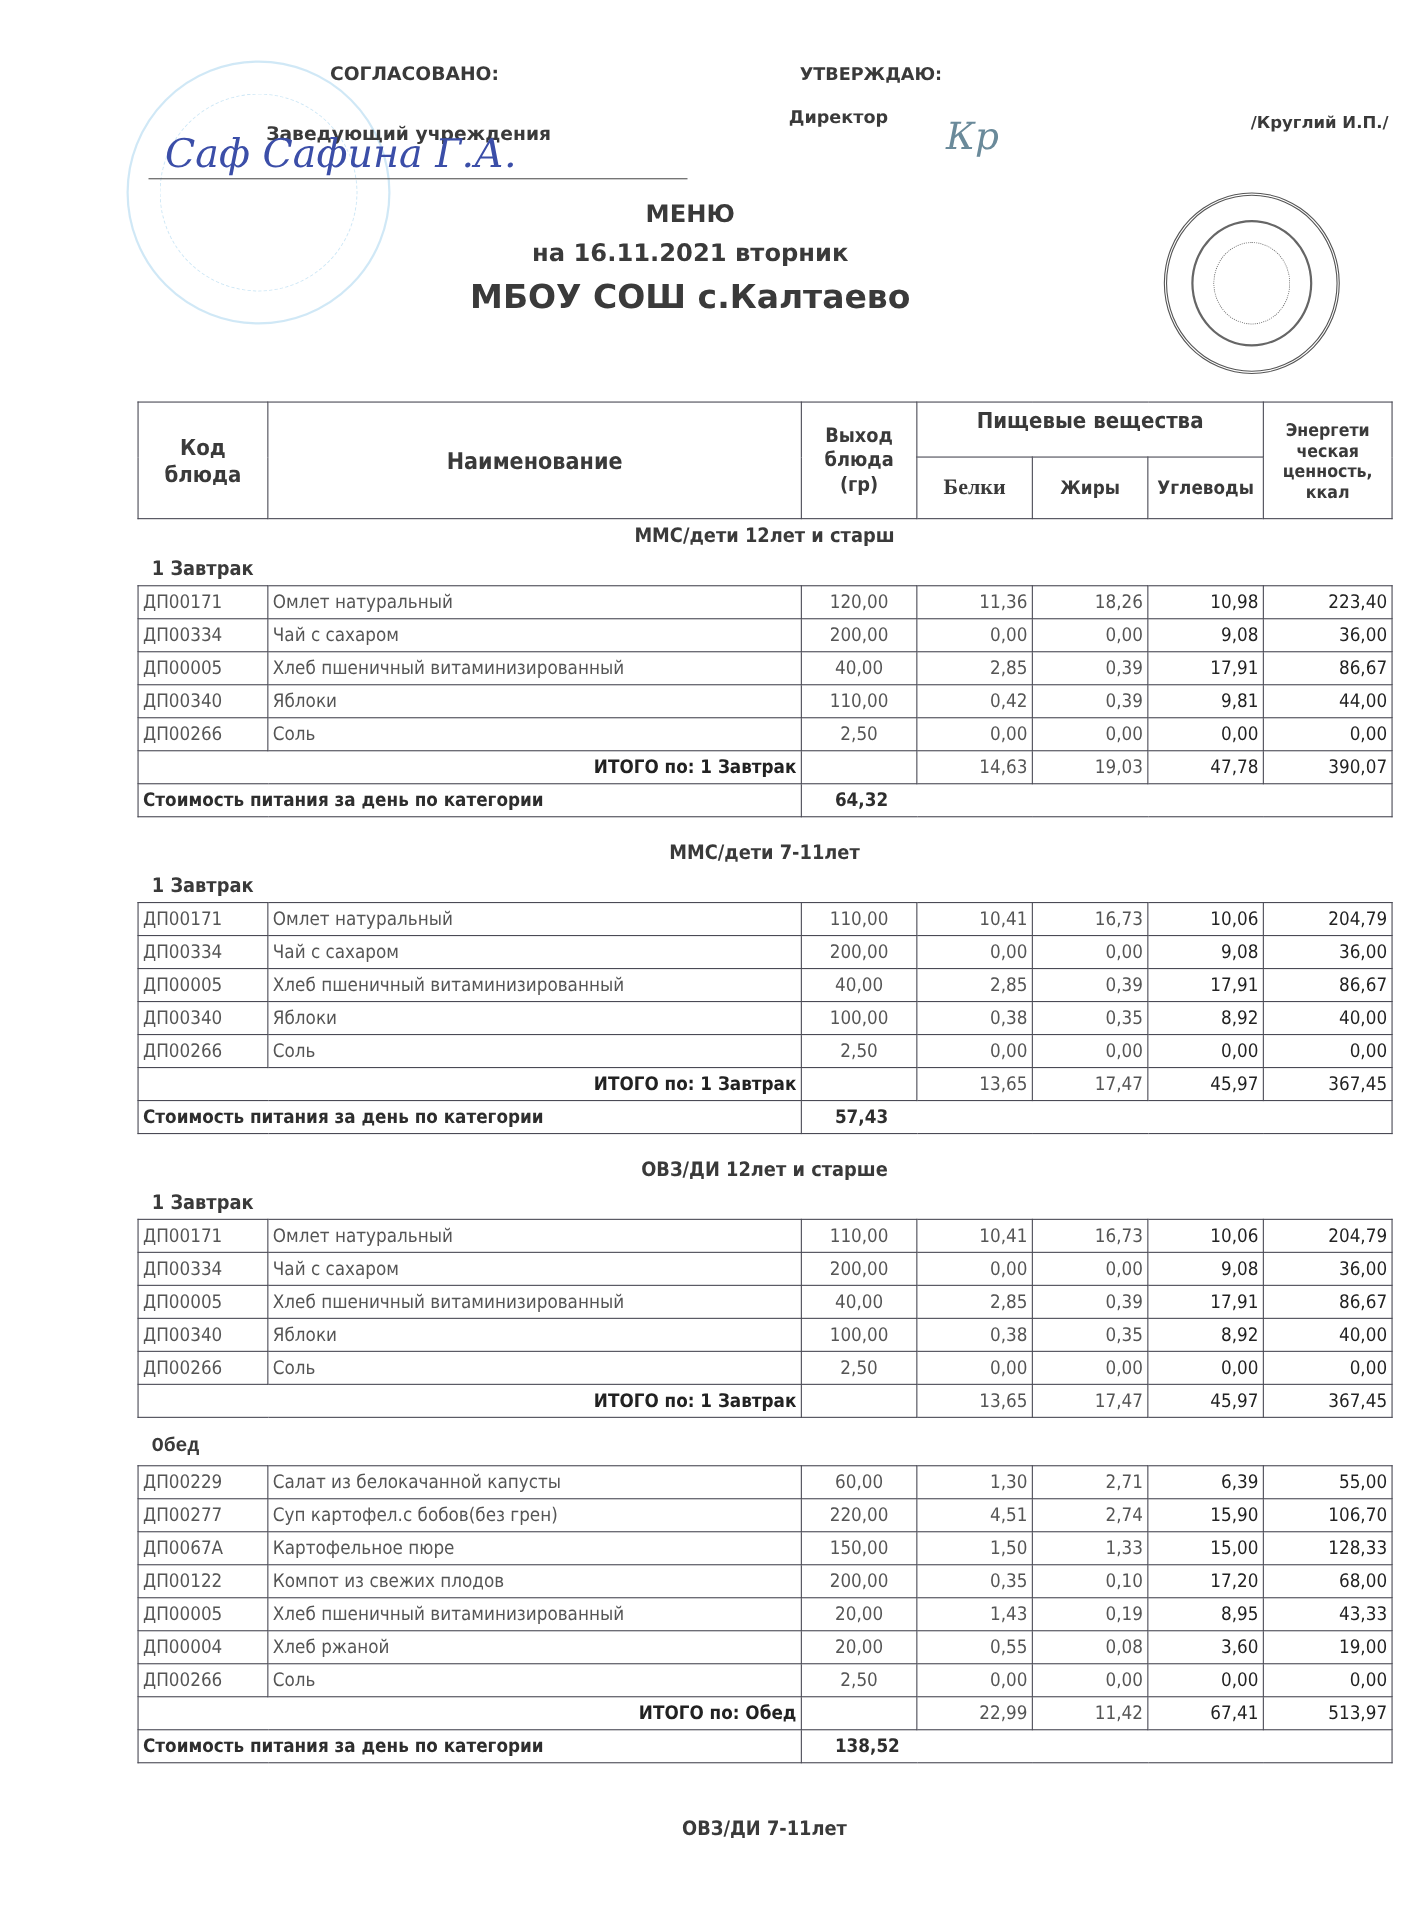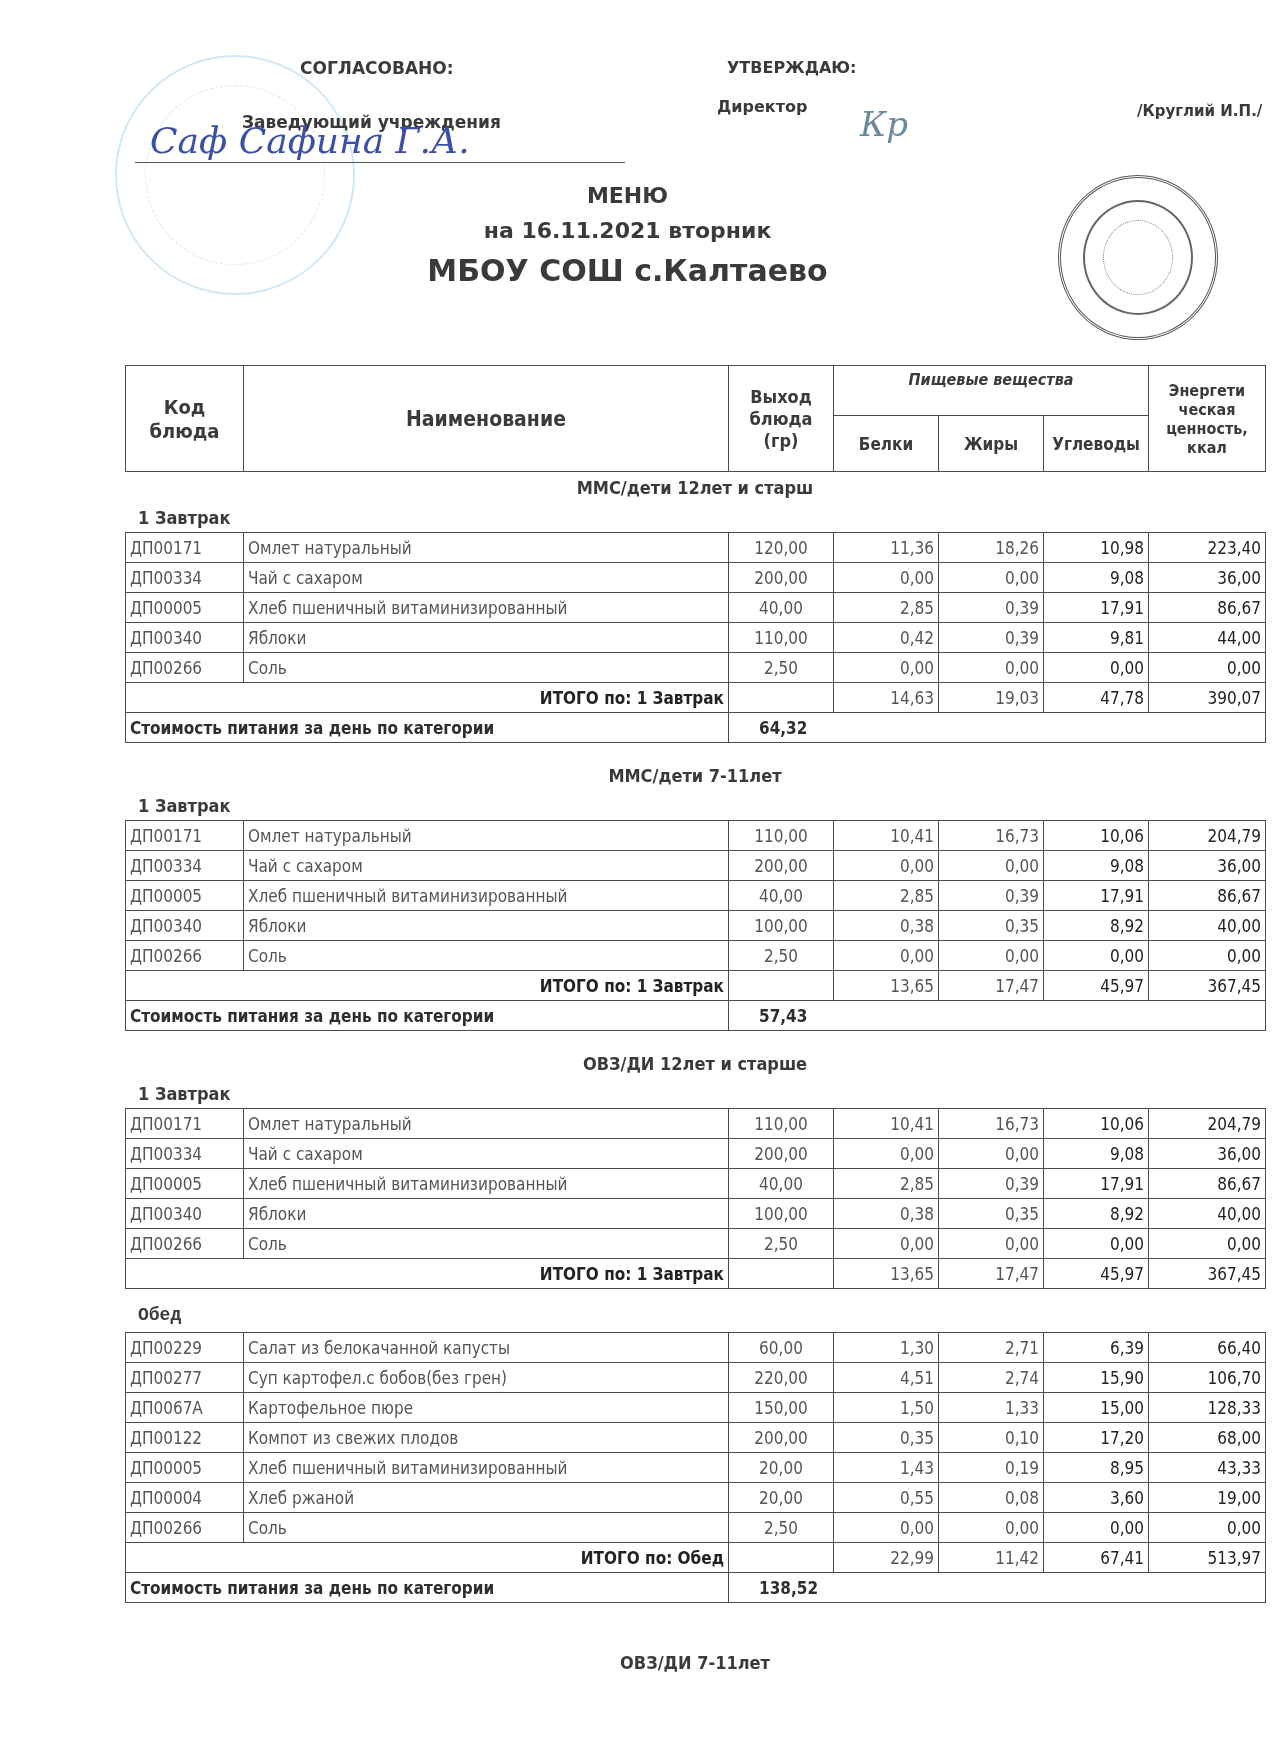--- a/index.html
+++ b/index.html
@@ -72,25 +72,25 @@
       <col class="c-b">
       <col class="c-j">
       <col class="c-u">
       <col class="c-e">
     </colgroup>
   <tbody>
       <tr style="height:50px;">
     <th rowspan="2" class="ctr" style="font-size:20px; white-space:normal; height:100px;">Код блюда</th>
     <th rowspan="2" class="ctr" style="font-size:21px;">Наименование</th>
     <th rowspan="2" class="ctr" style="font-size:18px; white-space:normal; line-height:22px;">Выход блюда (гр)</th>
-    <th colspan="3" class="ctr" style="font-size:16px; height:44px; vertical-align:top; padding-top:4px;font-style:italic;">Пищевые вещества</th>
+    <th colspan="3" class="ctr" style="font-size:20px; height:44px; vertical-align:top; padding-top:4px;">Пищевые вещества</th>
     <th rowspan="2" class="ctr" style="font-size:16px; white-space:normal; line-height:19px;">Энергети ческая ценность, ккал</th>
   </tr>
   <tr>
-    <th class="ctr" style="font-size:17px; height:56px;">Белки</th>
+    <th class="ctr" style="font-size:20px; height:56px;font-family:Liberation Serif, serif;">Белки</th>
     <th class="ctr" style="font-size:17px;">Жиры</th>
     <th class="ctr" style="font-size:17px;">Углеводы</th>
   </tr>
 </tbody>
   </table>
 
 <div class="sec-title" style="top:477px;">ММС/дети 12лет и старш</div>
 <div class="meal-title" style="top:507px;">1 Завтрак</div>
 <table class="menu" style="top:532px;">
   <colgroup>
@@ -320,21 +320,21 @@
       <col class="c-e">
     </colgroup>
   <tbody id="s2m1">
       <tr>
         <td class="light">ДП00229</td>
         <td class="light">Салат из белокачанной капусты</td>
         <td class="ctr light">60,00</td>
         <td class="num light">1,30</td>
         <td class="num light">2,71</td>
         <td class="num dark">6,39</td>
-        <td class="num dark">66,40</td>
+        <td class="num dark">55,00</td>
       </tr>
       <tr>
         <td class="light">ДП00277</td>
         <td class="light">Суп картофел.с бобов(без грен)</td>
         <td class="ctr light">220,00</td>
         <td class="num light">4,51</td>
         <td class="num light">2,74</td>
         <td class="num dark">15,90</td>
         <td class="num dark">106,70</td>
       </tr>

